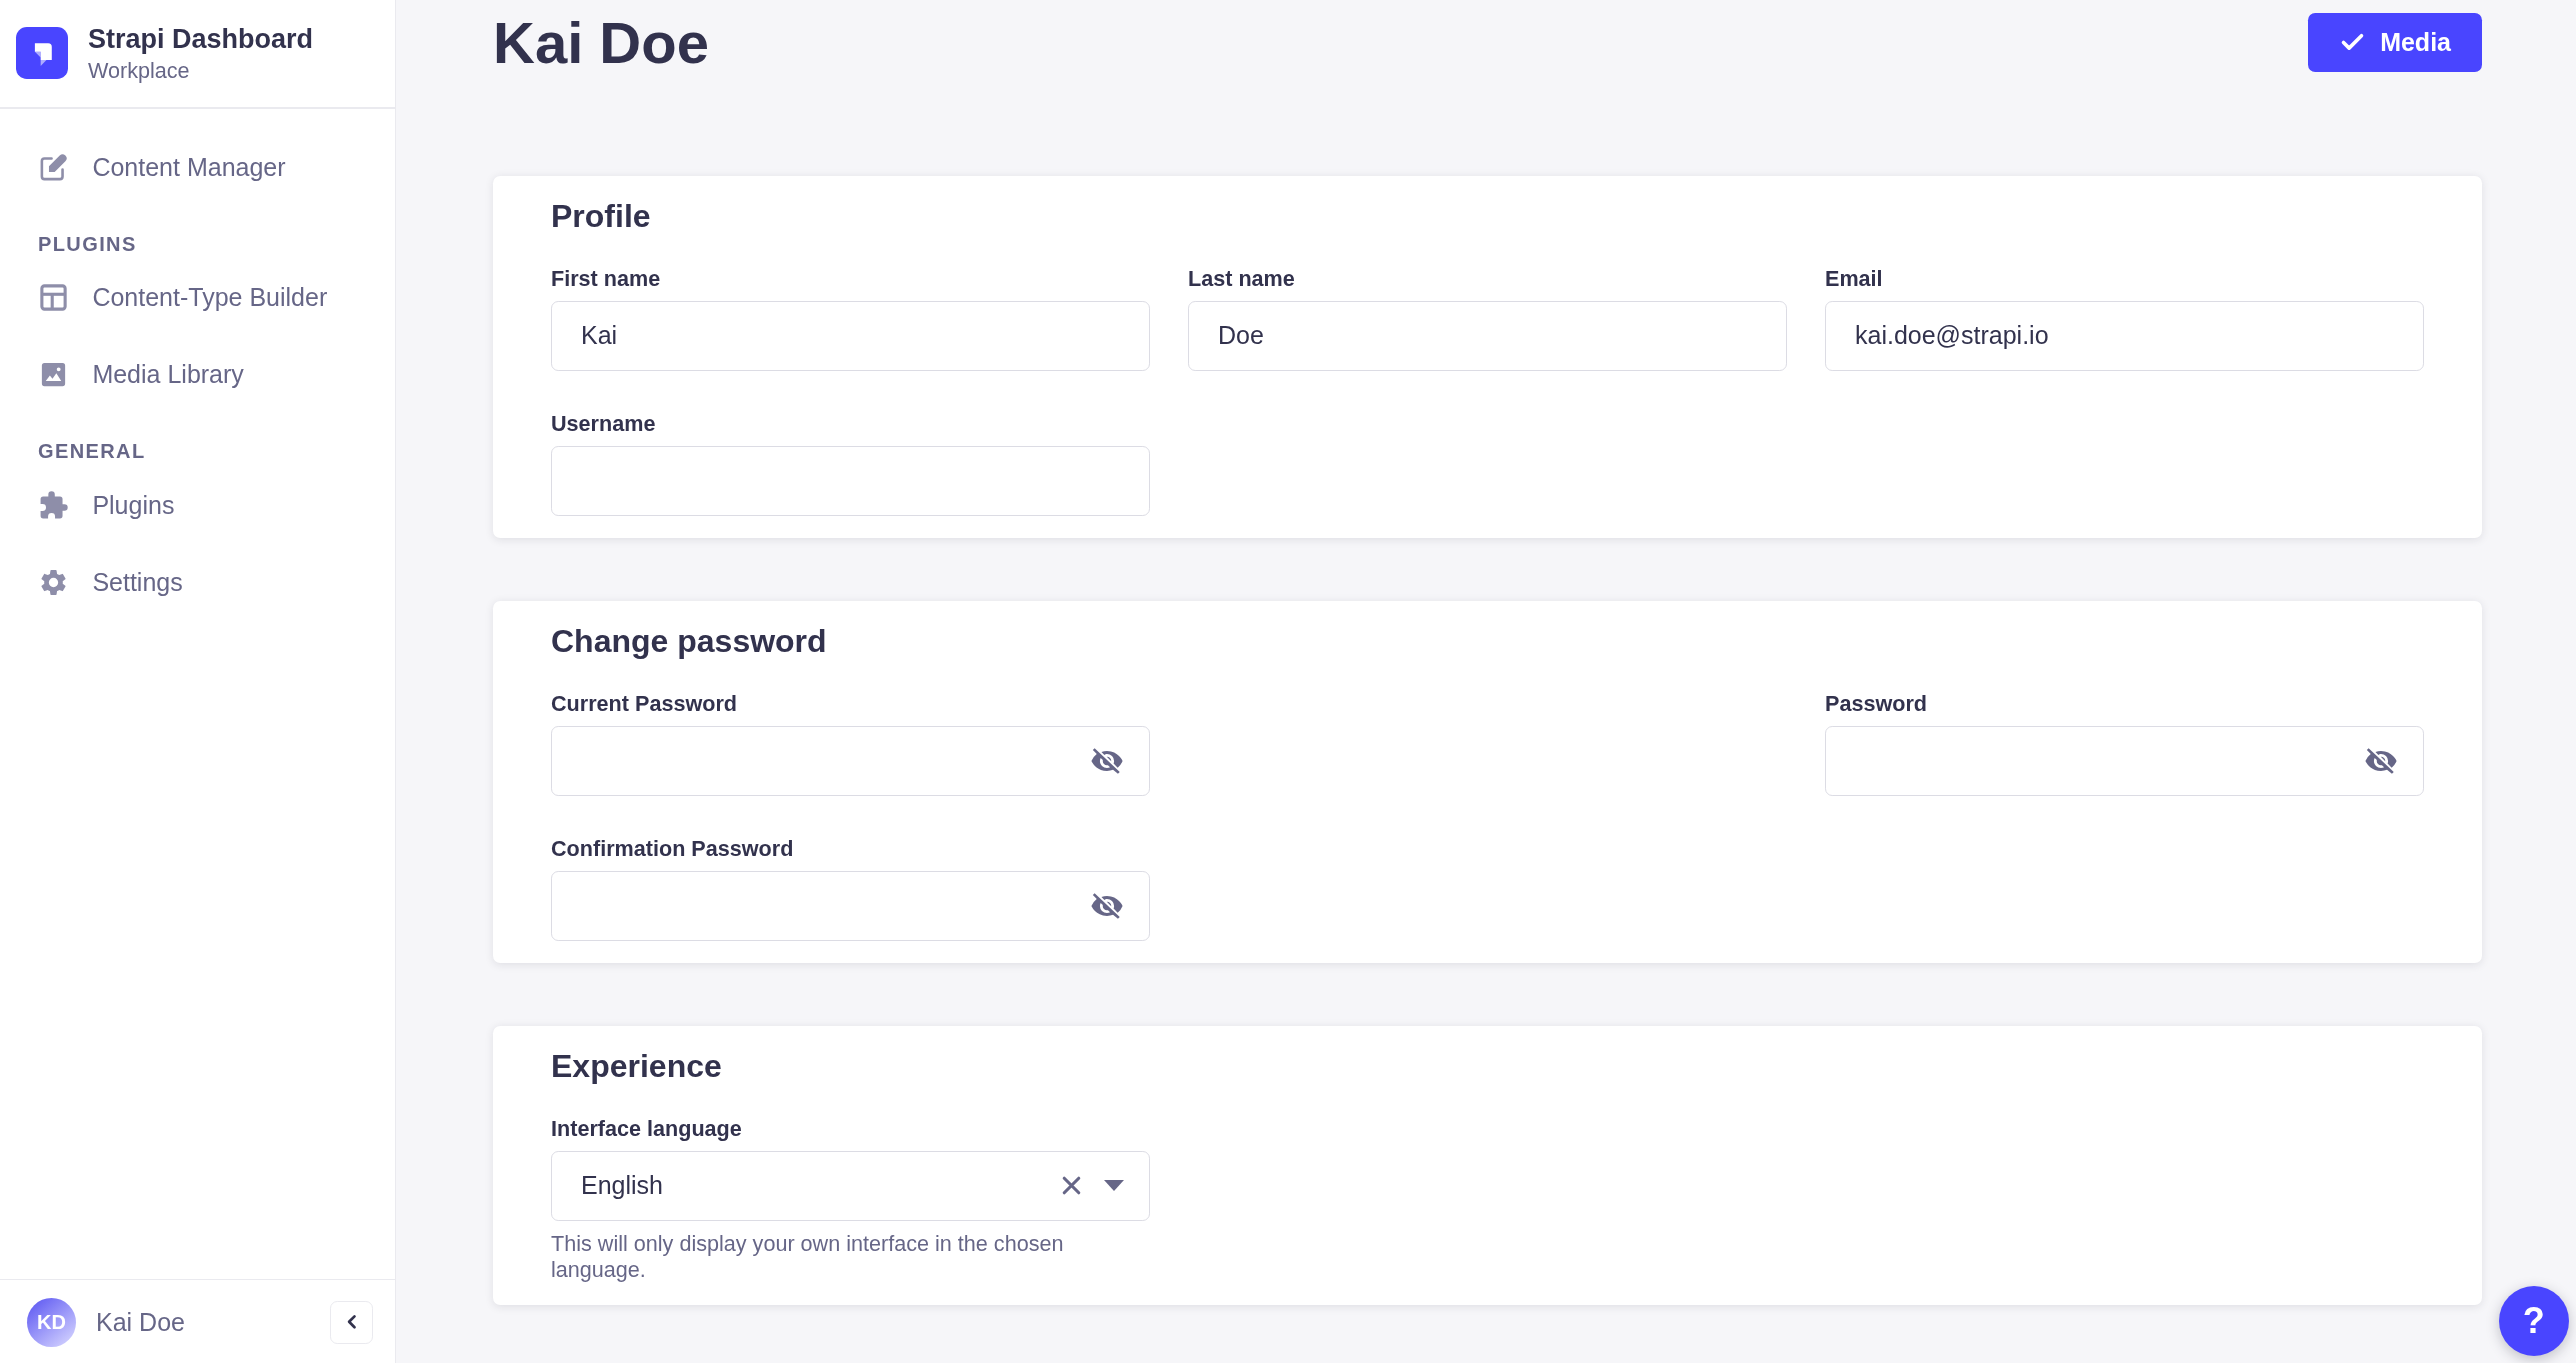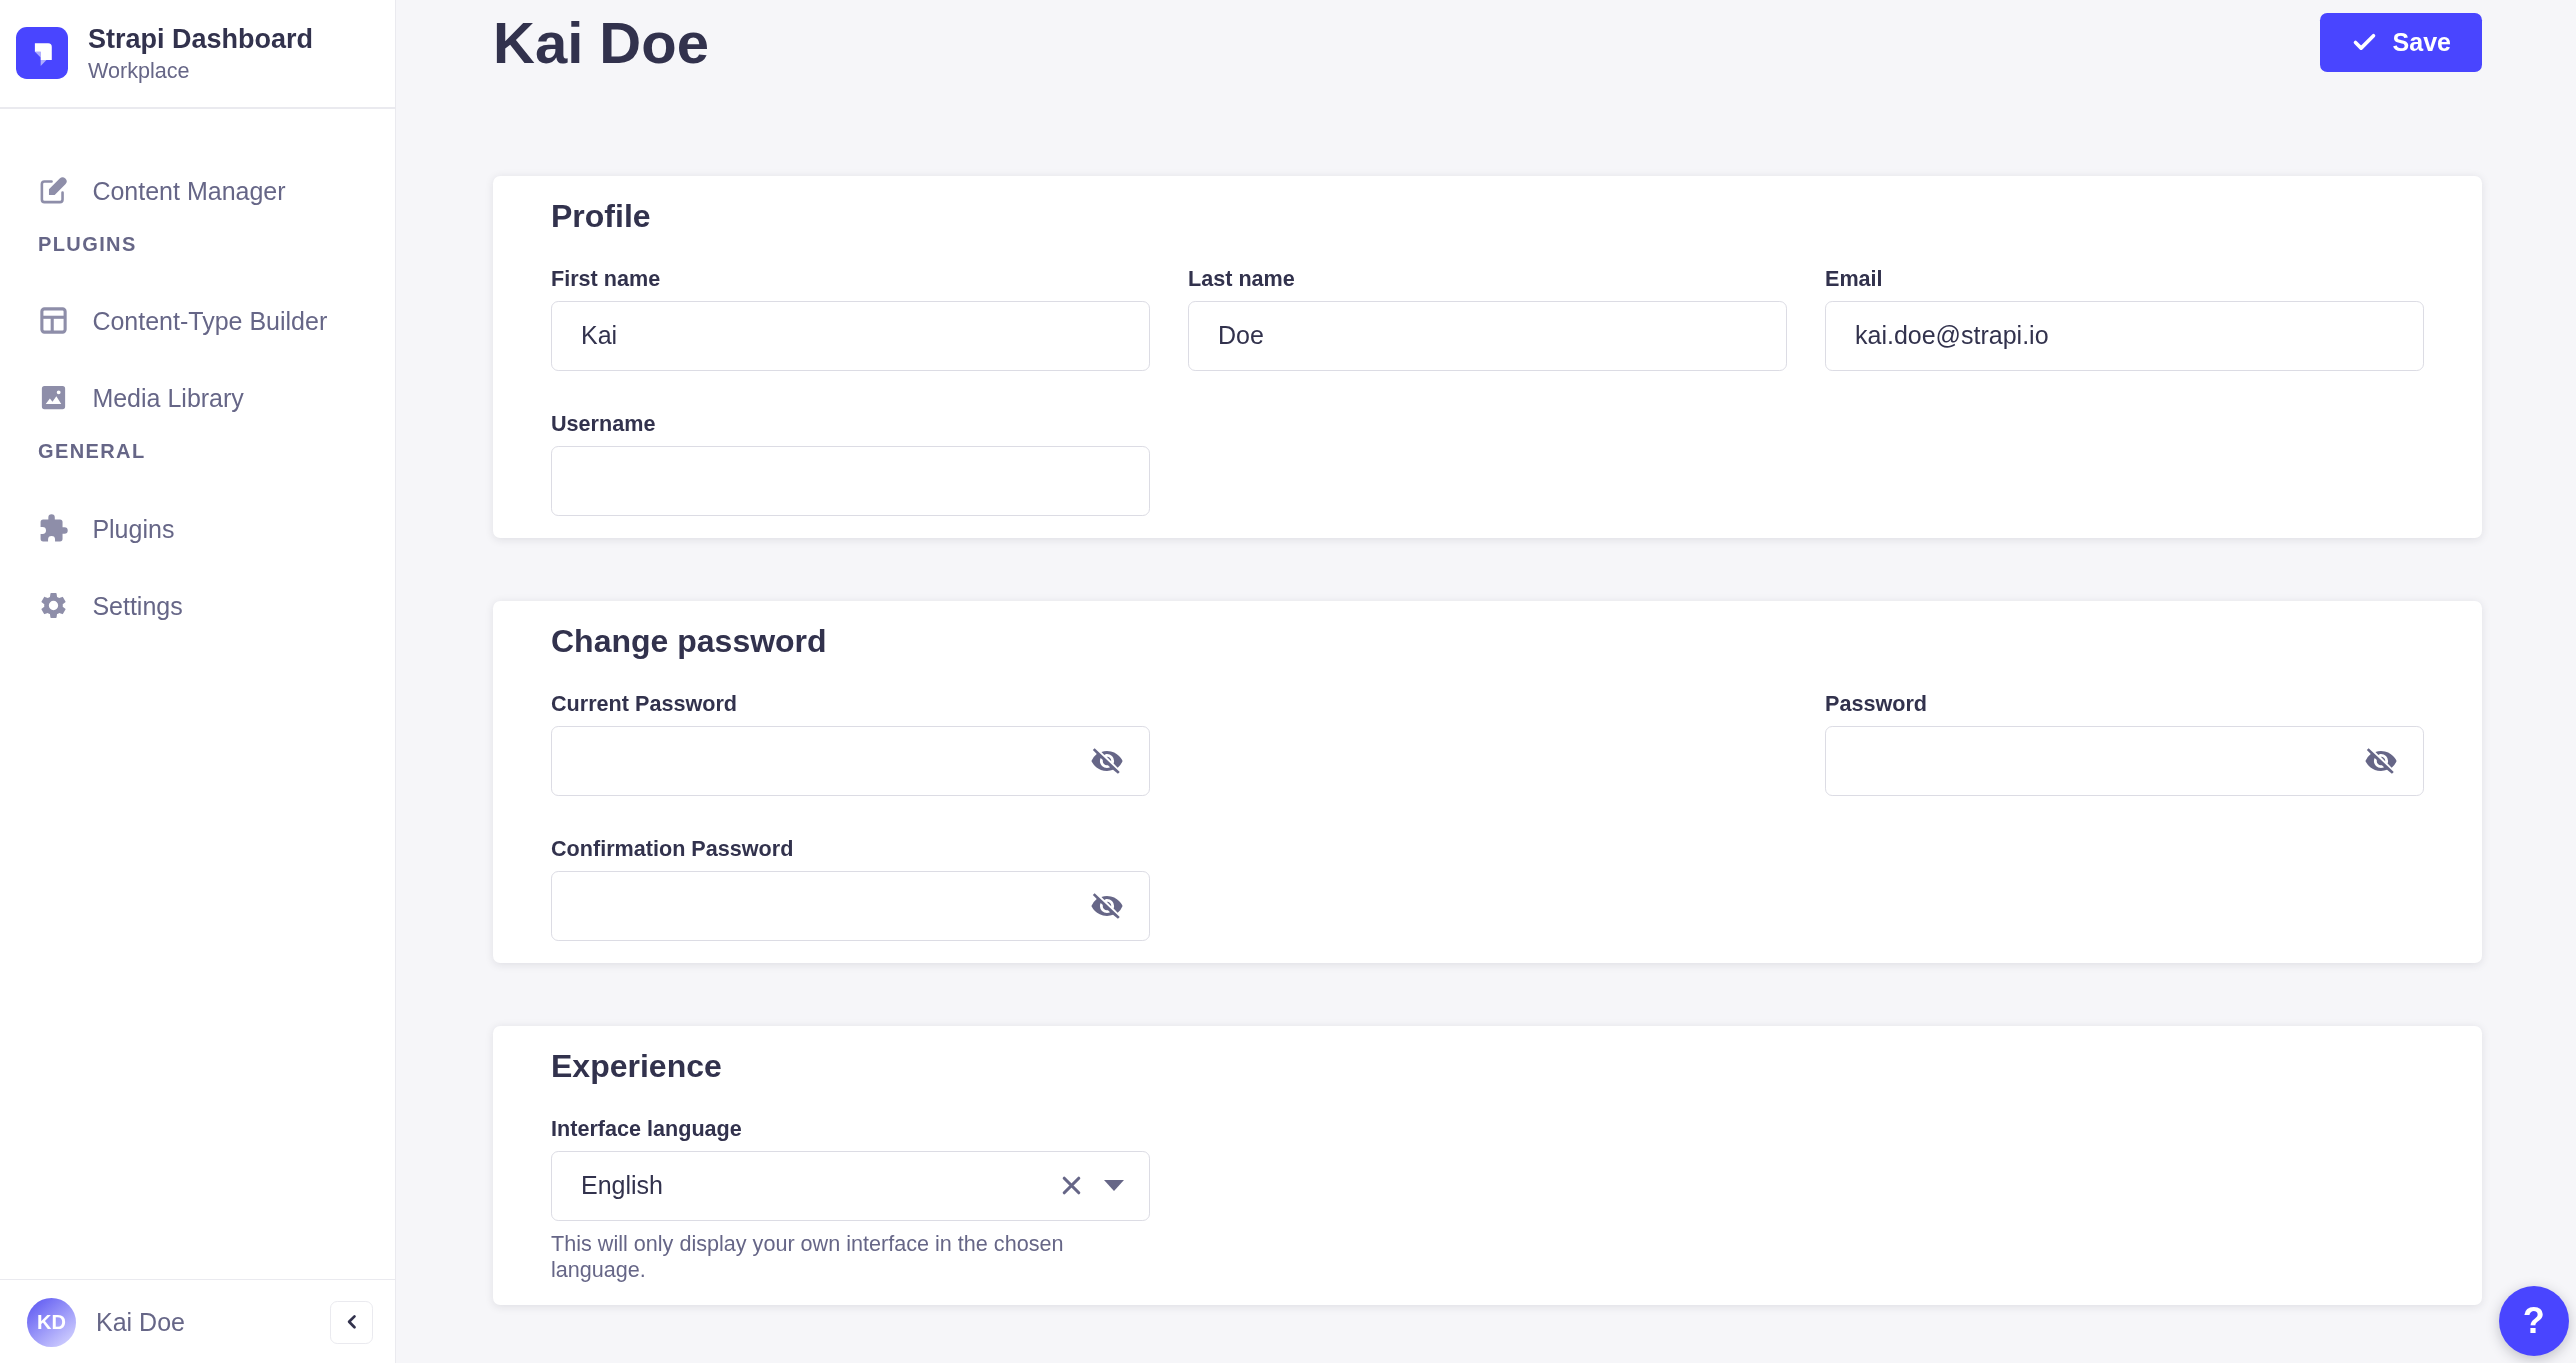--- a/index.html
+++ b/index.html
@@ -20,21 +20,21 @@
   .brand { display:flex; align-items:center; gap:20px; padding:23.4px 18px 23.4px 16px; }
   .brand-logo {
     width:52px; height:52px; border-radius:10.8px; background:#4945FF;
     display:flex; align-items:center; justify-content:center; flex:none;
   }
   .brand-text .brand-name { font-size:27px; font-weight:700; color:#32324D; line-height:1.2; }
   .brand-text .brand-sub  { font-size:21.6px; color:#666687; margin-top:1.8px; }
   .divider { height:1.8px; background:#EAEAEF; width:100%; }
   .nav { flex:1; padding-top:20px; }
   .nav-item {
-    display:flex; align-items:flex-end; gap:23.4px;
+    display:flex; align-items:center; gap:23.4px;
     height:77px; padding-left:38px;
     font-size:25px; color:#666687; cursor:pointer;
   }
   .nav-item svg { width:31px; height:31px; flex:none; color:#8E8EA9; }
   .nav-section-title {
     margin:27px 0 3.6px 38px;
     font-size:20px; font-weight:700; letter-spacing:1.4px; color:#666687;
   }
   .user-row {
     border-top:1.8px solid #EAEAEF;
@@ -185,21 +185,21 @@
   </div>
 </aside>
 
 <main class="main">
   <div class="page-header">
     <h1 class="page-title">Kai Doe</h1>
     <button class="save-btn">
       <svg viewBox="0 0 24 24" fill="none" stroke="#FFFFFF" stroke-width="3.2" stroke-linecap="round" stroke-linejoin="round">
         <path d="M20 6L9 17l-5-5"></path>
       </svg>
-      <span>Save</span>
+      <span>Media</span>
     </button>
   </div>
 
   <section class="card card-profile">
     <h2>Profile</h2>
     <div class="grid">
       <div class="field">
         <label>First name</label>
         <div class="input-wrap">
           <input class="text-input" type="text" value="Kai" style="">

